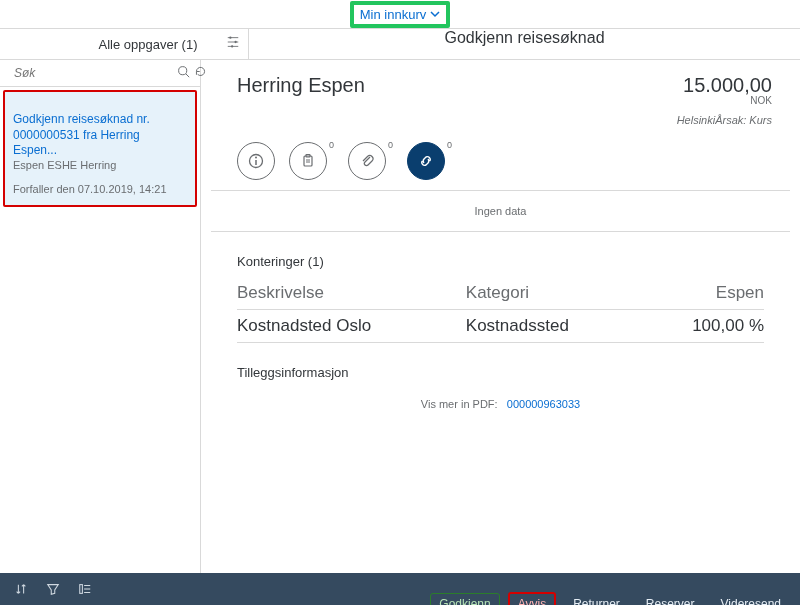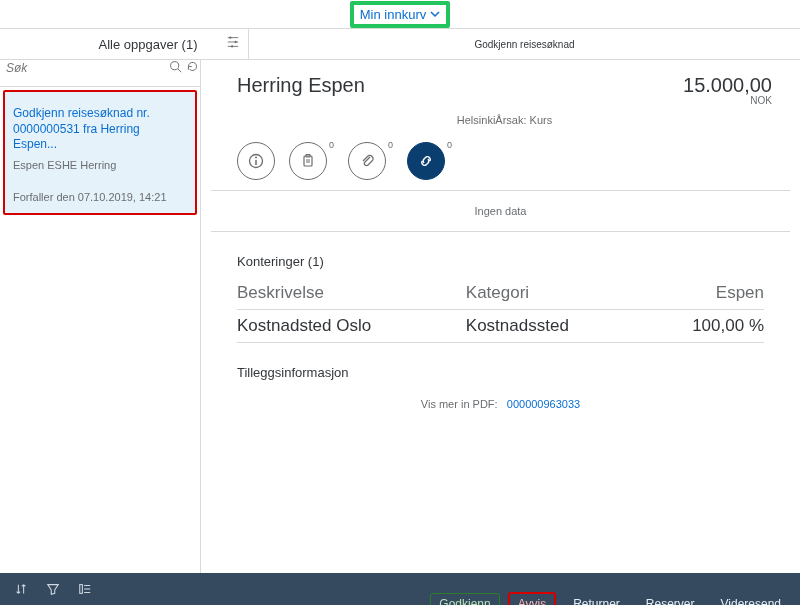--- a/index.html
+++ b/index.html
@@ -17,38 +17,38 @@
   html,body{margin:0;padding:0;font-family:Arial,Helvetica,sans-serif;font-size:12px;color:var(--text);background:#fff;}
   .app{width:800px;height:605px;display:flex;flex-direction:column;position:relative;overflow:hidden;box-sizing:border-box;}
 
   .shell-header{height:28px;display:flex;align-items:center;justify-content:center;border-bottom:1px solid var(--border);}
   .inbox-dd{display:flex;align-items:center;gap:4px;color:var(--fiori-blue);font-size:13px;padding:2px 6px;border:4px solid #22c55e;border-radius:2px;cursor:pointer;}
   .inbox-dd svg{width:10px;height:10px;}
 
   .page-header-row{height:30px;display:flex;border-bottom:1px solid var(--border);}
   .master-head{width:200px;display:flex;align-items:center;justify-content:center;gap:4px;border-right:1px solid var(--border);position:relative;font-size:13px;color:var(--text);padding-left:48px;}
   .master-head .settings{position:absolute;right:8px;top:6px;color:var(--muted);}
-  .detail-head{flex:1;display:flex;align-items:center;justify-content:center;font-size:10px;color:var(--text);}
+  .detail-head{flex:1;display:flex;align-items:flex-start;justify-content:center;font-size:16px;color:var(--text);}
 
   .body{flex:1;display:flex;min-height:0;}
   .master{width:200px;border-right:1px solid var(--border);display:flex;flex-direction:column;}
-  .search-row{height:26px;display:flex;align-items:flex-start;border-bottom:1px solid var(--border);padding:0 4px;gap:4px;}
+  .search-row{height:26px;display:flex;align-items:center;border-bottom:1px solid var(--border);padding:0 12px;gap:4px;}
   .search-row input{flex:1;border:none;outline:none;font-style:italic;font-size:12px;color:var(--muted);background:transparent;}
   .search-row .icn{color:var(--muted);}
 
-  .task{background:var(--selected);border:2px solid #d40000;border-radius:2px;margin:3px;padding:14px 8px 10px 8px;}
+  .task{background:var(--selected);border:2px solid #d40000;border-radius:2px;margin:3px;padding:20px 8px 10px 8px;}
   .task .title{color:var(--fiori-blue);font-size:12px;line-height:1.3;}
-  .task .sub{color:var(--muted);font-size:11px;margin-top:6px;}
-  .task .due{color:var(--muted);font-size:11px;margin-top:20px;}
+  .task .sub{color:var(--muted);font-size:11px;}
+  .task .due{color:var(--muted);font-size:11px;margin-top:12px;}
 
   .detail{flex:1;overflow:auto;padding:0;}
   .object-header{padding:14px 28px 6px 36px;display:flex;justify-content:space-between;}
   .object-header .name{font-size:20px;color:var(--text);}
   .object-header .amount{font-size:20px;text-align:right;}
-  .object-sub{padding:2px 28px 10px 36px;display:flex;justify-content:center;color:var(--muted);font-size:11px;}
+  .object-sub{padding:2px 28px 10px 36px;display:flex;justify-content:flex-end;color:var(--muted);font-size:11px;font-style:italic;}
   .object-sub .right{text-align:right;}
   .currency{font-size:10px;color:var(--muted);text-align:right;margin-top:-2px;}
 
   .tabs{display:flex;gap:14px;padding:6px 0 10px 36px;align-items:flex-start;}
   .tabwrap{display:flex;align-items:flex-start;gap:2px;}
   .tab{width:36px;height:36px;border-radius:50%;border:1.5px solid #6a6d70;display:flex;align-items:center;justify-content:center;color:#6a6d70;}
   .tab.active{background:#0a3e6e;border-color:#0a3e6e;color:#fff;}
   .tab svg{width:16px;height:16px;}
   .tab-badge{font-size:9px;color:var(--muted);margin-top:-2px;}
 

